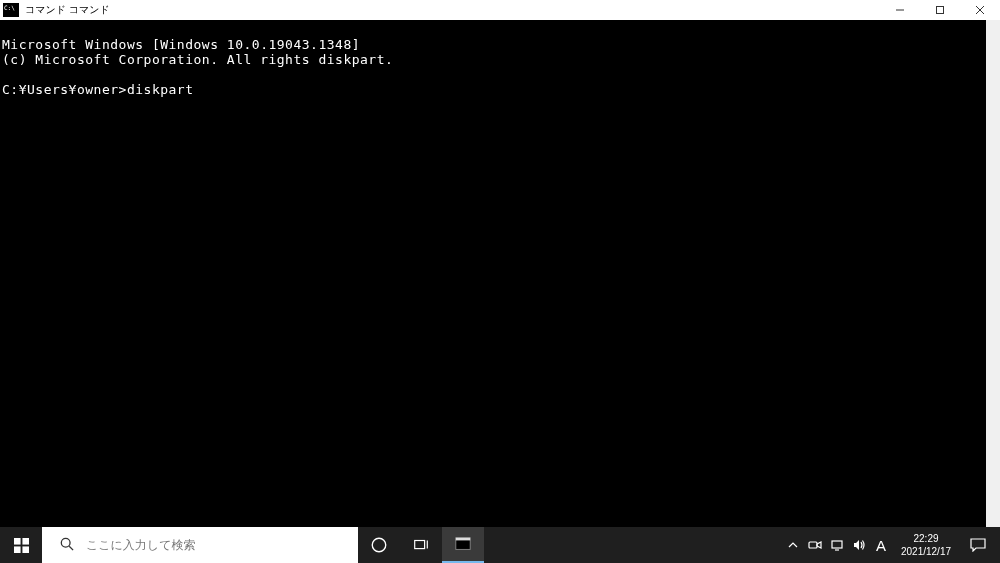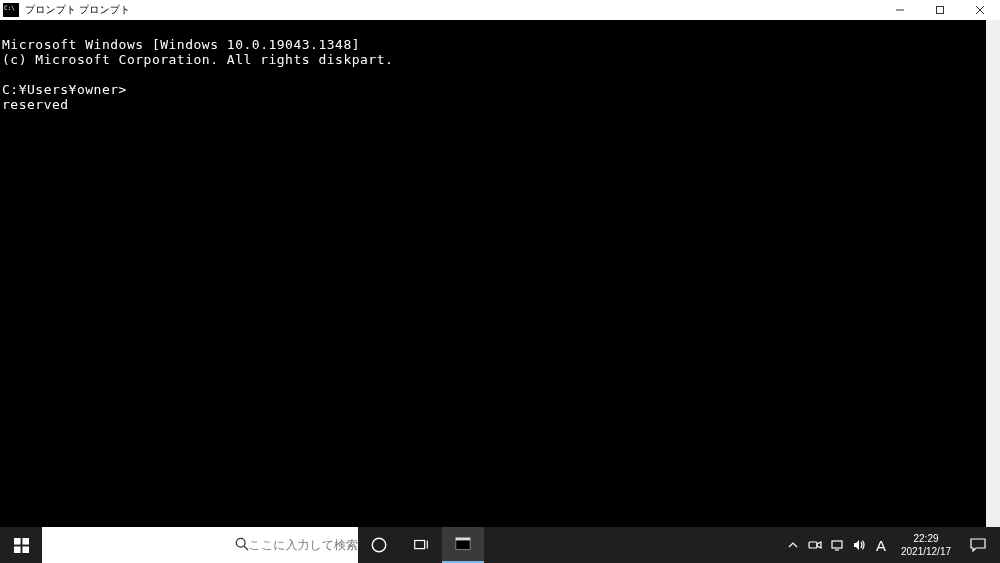--- a/index.html
+++ b/index.html
@@ -79,21 +79,20 @@
       color: #fff;
       font-size: 13px;
       line-height: 15px;
       padding: 2px 2px;
       letter-spacing: 0.5px;
       white-space: pre;
       font-family: "MS Gothic", "Consolas", monospace;
     }
     .prompt-line {
       display: flex;
-      flex-direction: column;
     }
     
     .scrollbar {
       position: absolute;
       top: 20px;
       right: 0;
       width: 14px;
       bottom: 36px;
       background: #f0f0f0;
     }
@@ -120,23 +119,23 @@
     .start-btn svg {
       width: 15px;
       height: 15px;
     }
     .search-box {
       flex: 0 0 316px;
       background: #fff;
       display: flex;
       align-items: center;
       color: #666;
-      padding-left: 12px;
+      padding-left: 18px;
+      gap: 12px;
       margin: 0;
-      justify-content: flex-end;
     }
     .search-box .search-icon svg {
       width: 14px;
       height: 14px;
       stroke: #333;
       fill: none;
       stroke-width: 1.5;
     }
     .search-box span.text {
       color: #777;
@@ -210,21 +209,21 @@
       stroke: #fff;
       fill: none;
       stroke-width: 1.2;
     }
   </style>
 </head>
 <body>
 
 <div class="titlebar">
   <div class="titlebar-icon"></div>
-  <div class="titlebar-title">プロンプト プロンプト</div>
+  <div class="titlebar-title">コマンド コマンド</div>
   <div class="titlebar-controls">
     <div class="titlebar-btn">
       <svg viewBox="0 0 10 10">
           <line x1="1" y1="5" x2="9" y2="5"></line>
         </svg>
     </div>
     <div class="titlebar-btn">
       <svg viewBox="0 0 10 10">
           <rect x="1.5" y="1.5" width="7" height="7"></rect>
         </svg>
@@ -235,21 +234,21 @@
           <line x1="9" y1="1" x2="1" y2="9"></line>
         </svg>
     </div>
   </div>
 </div>
 
 <div class="terminal">
 <span>Microsoft Windows [Windows 10.0.19043.1348]</span>
 <span>(c) Microsoft Corporation. All rights diskpart.</span>
 
-<span class="prompt-line"><span>C:¥Users¥owner&gt;</span><span>reserved</span></span>
+<span class="prompt-line"><span>C:¥Users¥owner&gt;</span><span>diskpart</span></span>
 </div>
 
 <div class="scrollbar"></div>
 
 <div class="taskbar">
   <div class="start-btn">
     <svg viewBox="0 0 16 16">
       <rect x="0" y="0" width="7" height="7" fill="#fff"></rect>
       <rect x="9" y="0" width="7" height="7" fill="#fff"></rect>
       <rect x="0" y="9" width="7" height="7" fill="#fff"></rect>

